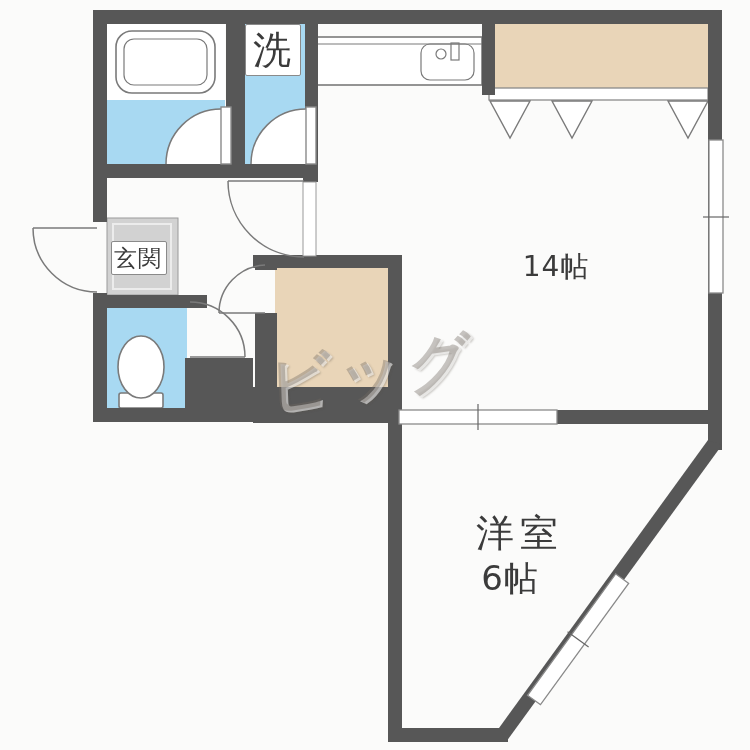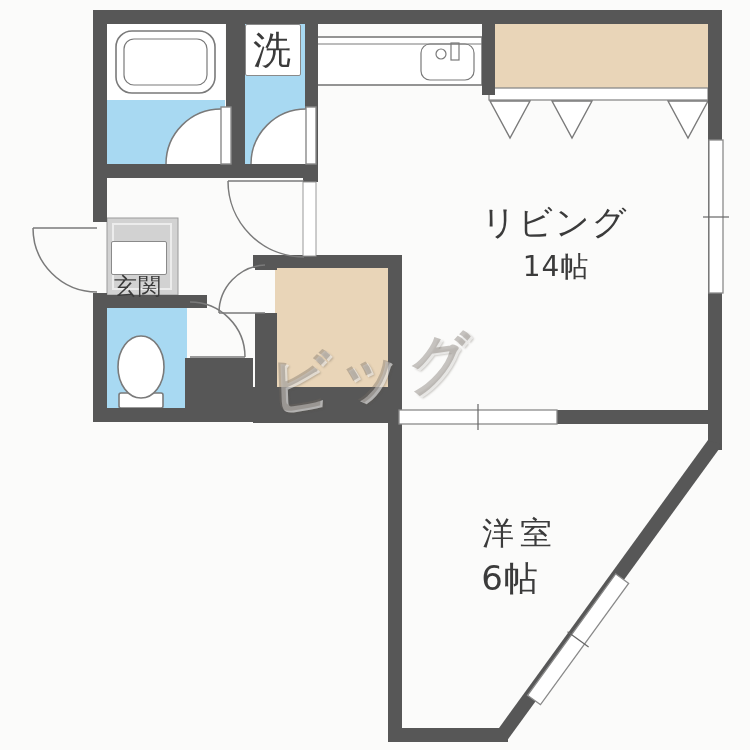--- a/index.html
+++ b/index.html
@@ -14,24 +14,24 @@
   .door{fill:none;stroke:#7a7a7a;stroke-width:1.5;}
   .disc{fill:#ffffff;stroke:none;}
   .leaf{fill:#ffffff;stroke:#8a8a8a;stroke-width:1.4;}
   .win{fill:#ffffff;stroke:#8a8a8a;stroke-width:1.3;}
   .tick{stroke:#666;stroke-width:1.2;}
   .tri{fill:#ffffff;stroke:#7a7a7a;stroke-width:1.4;}
   .lbl{position:absolute;transform:translate(-50%,-50%);color:var(--text);
        white-space:nowrap;line-height:1;}
   .lbl-living{font-size:34px;letter-spacing:2px;}
   .lbl-living-size{font-size:28px;letter-spacing:1px;}
-  .lbl-western{font-size:32px;letter-spacing:6px;}
+  .lbl-western{font-size:38px;letter-spacing:6px;}
   .lbl-western-size{font-size:34px;letter-spacing:1px;}
   .lbl-wash{font-size:38px;}
-  .lbl-genkan{font-size:23px;letter-spacing:1px;margin-top:28px;}
+  .lbl-genkan{font-size:23px;letter-spacing:1px;}
   .labelbox{position:absolute;background:#fff;border:1px solid #8a8a8a;border-radius:2px;}
   .watermark{position:absolute;left:373px;top:372px;
     transform:translate(-50%,-50%) rotate(-8deg) skewX(-6deg);
     font-size:62px;font-weight:bold;letter-spacing:7px;
     color:rgba(112,106,96,0.38);
     text-shadow:2px 2px 0 rgba(255,255,255,0.55),3px 3px 2px rgba(90,84,74,0.30);
     white-space:nowrap;}
 </style>
 </head>
 <body>
@@ -117,21 +117,20 @@
 
     <g transform="translate(534,700) rotate(-54)">
       <rect x="0" y="-8" width="150" height="16" class="win"></rect>
       <line x1="75" y1="-13" x2="75" y2="13" class="tick"></line>
     </g>
   </svg>
 
   <div class="labelbox" style="left:245px;top:24px;width:54px;height:50px;"></div>
   <div class="labelbox" style="left:111px;top:241px;width:54px;height:32px;"></div>
 
-  <div class="lbl lbl-living" style="left:555px;top:222px;">リビング</div>
   <div class="lbl lbl-living-size" style="left:556px;top:267px;">14帖</div>
   <div class="lbl lbl-western" style="left:520px;top:533px;">洋室</div>
   <div class="lbl lbl-western-size" style="left:510px;top:578px;">6帖</div>
   <div class="lbl lbl-wash" style="left:272px;top:50px;">洗</div>
   <div class="lbl lbl-genkan" style="left:138px;top:258px;">玄関</div>
 
   <div class="watermark">ビッグ</div>
 </div>
 
 </body></html>

